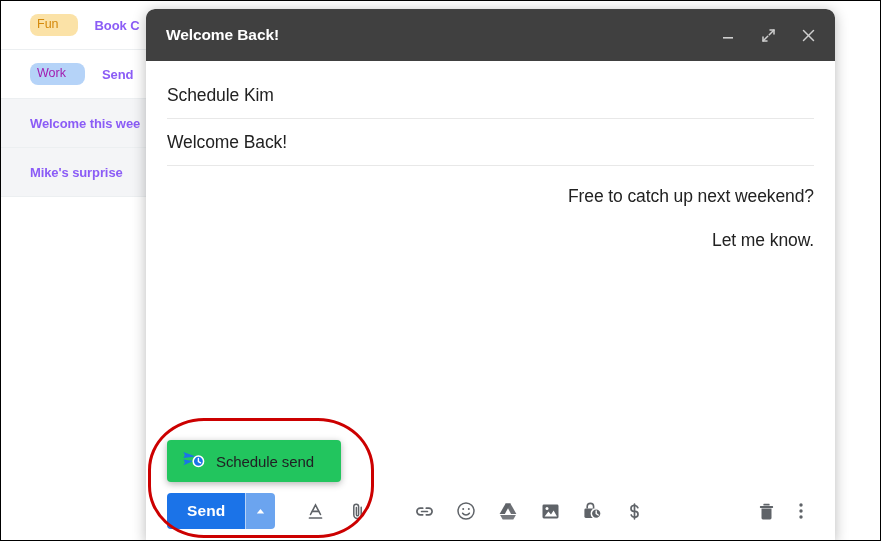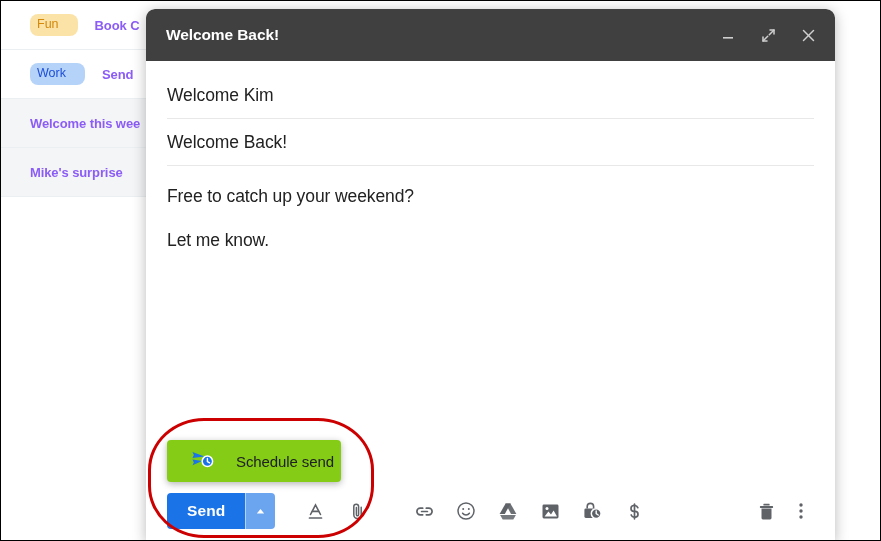--- a/index.html
+++ b/index.html
@@ -38,21 +38,21 @@
   .badge {
     display: inline-block;
     font-size: 12.5px;
     line-height: 1;
     padding: 4px 19px 5px 7px;
     border-radius: 8px;
     margin-right: 17px;
     font-family: "Liberation Sans", sans-serif;
   }
   .badge.fun  { background: #fbe2a7; color: #d4890b; }
-  .badge.work { background: #b5d3f8; color: #1d4ed8; }
+  .badge.work { background: #b5d3f8; color: #a21caf; }
   .mail-subject {
     font-size: 13px;
     color: #8b5cf6;
     letter-spacing: -0.1px;
     font-weight: bold;
   }
   #maillist-blank {
     position: absolute;
     left: 0; top: 196px;
     width: 430px; height: 345px;
@@ -61,20 +61,21 @@
 
   
   #compose {
     position: absolute;
     left: 145px; top: 8px;
     width: 689px; height: 533px;
     background: #ffffff;
     border-radius: 9px 9px 0 0;
     box-shadow: 0 2px 14px rgba(0,0,0,0.28);
     overflow: hidden;
+    text-align: right;
   }
   #compose-header {
     position: relative;
     height: 52px;
     background: #404040;
     border-radius: 8px 8px 0 0;
     display: flex;
     align-items: center;
   }
   #compose-title {
@@ -163,28 +164,27 @@
   }
   .tbar-icon svg { display: block; }
   #format-icon { margin-left: 19px; }
   #toolbar-spacer { flex: 1 1 auto; }
 
   
   #schedule-popup {
     position: absolute;
     left: 166px; top: 439px;
     width: 174px; height: 42px;
-    background: #84cc16;
+    background: #22c55e;
     border-radius: 4px;
     box-shadow: 0 2px 7px rgba(0,0,0,0.30);
     display: flex;
     align-items: center;
-    padding-left: 24px;
+    padding-left: 15px;
     z-index: 40;
-    gap: 11px;
   }
   #schedule-label {
     font-size: 15px;
     color: #202124;
     margin-left: 11px;
     letter-spacing: -0.1px;
   }
 
   
   #annotation {
@@ -241,29 +241,29 @@
         <div class="win-btn">
           <svg width="17" height="17" viewBox="0 0 17 17" fill="none" stroke="currentColor" stroke-width="1.5" stroke-linecap="round">
             <path d="M3.5 3.5 L13.5 13.5"></path>
               <path d="M13.5 3.5 L3.5 13.5"></path>
           </svg>
         </div>
       </div>
     </div>
 
     <div class="field" id="field-to">
-      <span>Welcome Kim</span>
+      <span>Schedule Kim</span>
     </div>
 
     <div class="field" id="field-subject">
       <span>Welcome Back!</span>
     </div>
 
     <div id="body-area">
-      <p>Free to catch up your weekend?</p>
+      <p>Free to catch up next weekend?</p>
       <p>Let me know.</p>
     </div>
 
     <div id="compose-toolbar">
 
       <div id="send-group">
         <div id="send-button">Send</div>
         <div id="send-dropdown">
           <svg width="11" height="11" viewBox="0 0 11 11">
             <path d="M5.5 3 L9.2 7.5 L1.8 7.5 Z" fill="#ffffff"></path>

